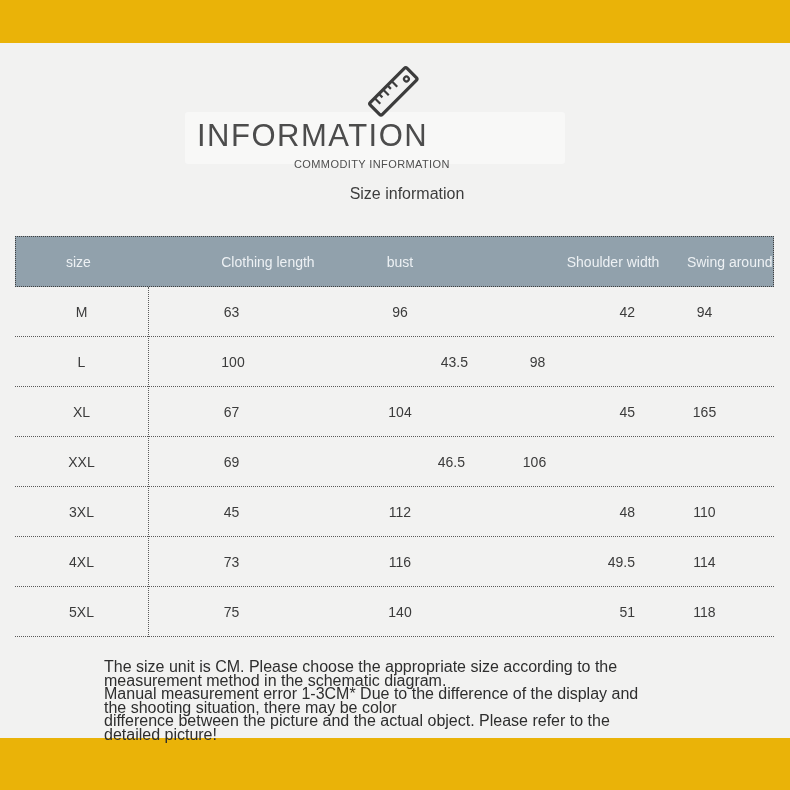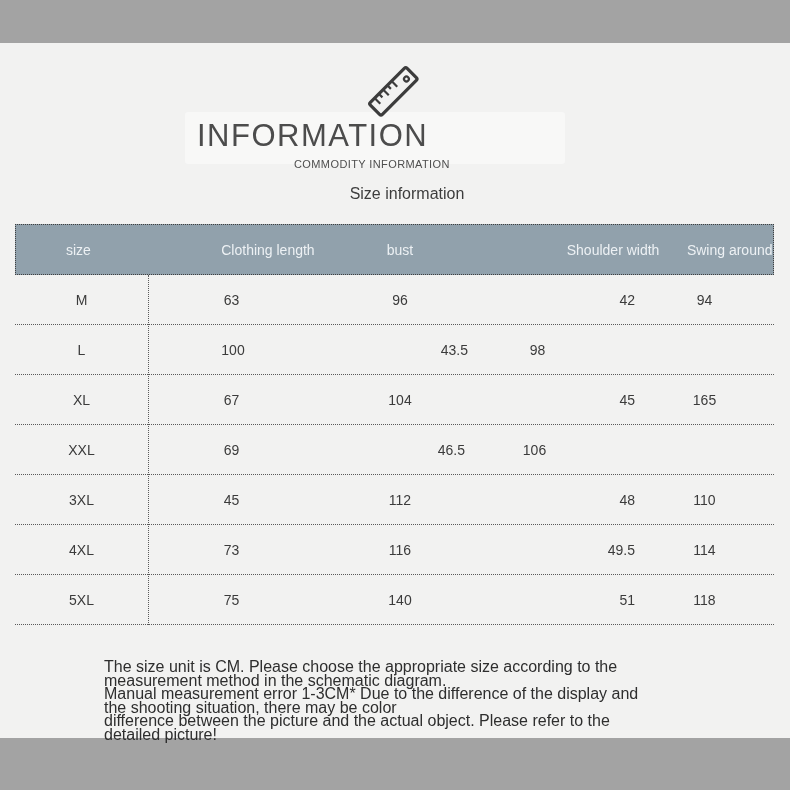--- a/index.html
+++ b/index.html
@@ -3,21 +3,21 @@
 <meta charset="utf-8">
 <style>
   * { margin: 0; padding: 0; box-sizing: border-box; }
   html, body { width: 790px; height: 790px; }
   body {
     font-family: "Liberation Sans", sans-serif;
     background: #ffffff;
     position: relative;
     overflow: hidden;
   }
-  .page { position: relative; width: 790px; height: 790px; background: #a3a3a3; }
+  .page { position: relative; width: 790px; height: 790px; background: #eab308; }
   .panel {
     position: absolute; left: 0; top: 43px; width: 790px; height: 695px;
     background: #f2f2f1;
   }
   .title-glow {
     position: absolute; left: 185px; top: 112px; width: 380px; height: 52px;
     background: rgba(255,255,255,0.45); border-radius: 3px;
   }
   .ruler-wrap { position: absolute; left: 360px; top: 60px; width: 66px; height: 62px; }
   .main-title {
@@ -25,21 +25,21 @@
     font-size: 31px; letter-spacing: 1.5px; color: #4c4c4c; font-weight: 400;
   }
   .sub-title {
     position: absolute; left: 294px; top: 158px;
     font-size: 11px; letter-spacing: 0.4px; color: #4e4e4e; font-weight: 400;
   }
   .section-title {
     position: absolute; left: 0; top: 185px; width: 790px; text-align: center;
     font-size: 16px; color: #3d3d3d; font-weight: 400; padding-left: 24px;
   }
-  .size-table { position: absolute; left: 15px; top: 224px; width: 759px; }
+  .size-table { position: absolute; left: 15px; top: 236px; width: 759px; }
   .thead {
     display: flex; align-items: center; height: 51px;
     background: #91a1ac;
     border: 1px dotted #3f3f3f;
     color: #edf1f4; font-size: 14px;
   }
   .tbody { position: relative; }
   .trow {
     display: flex; align-items: center; height: 50px;
     border-bottom: 1px dotted #5a5a5a;

